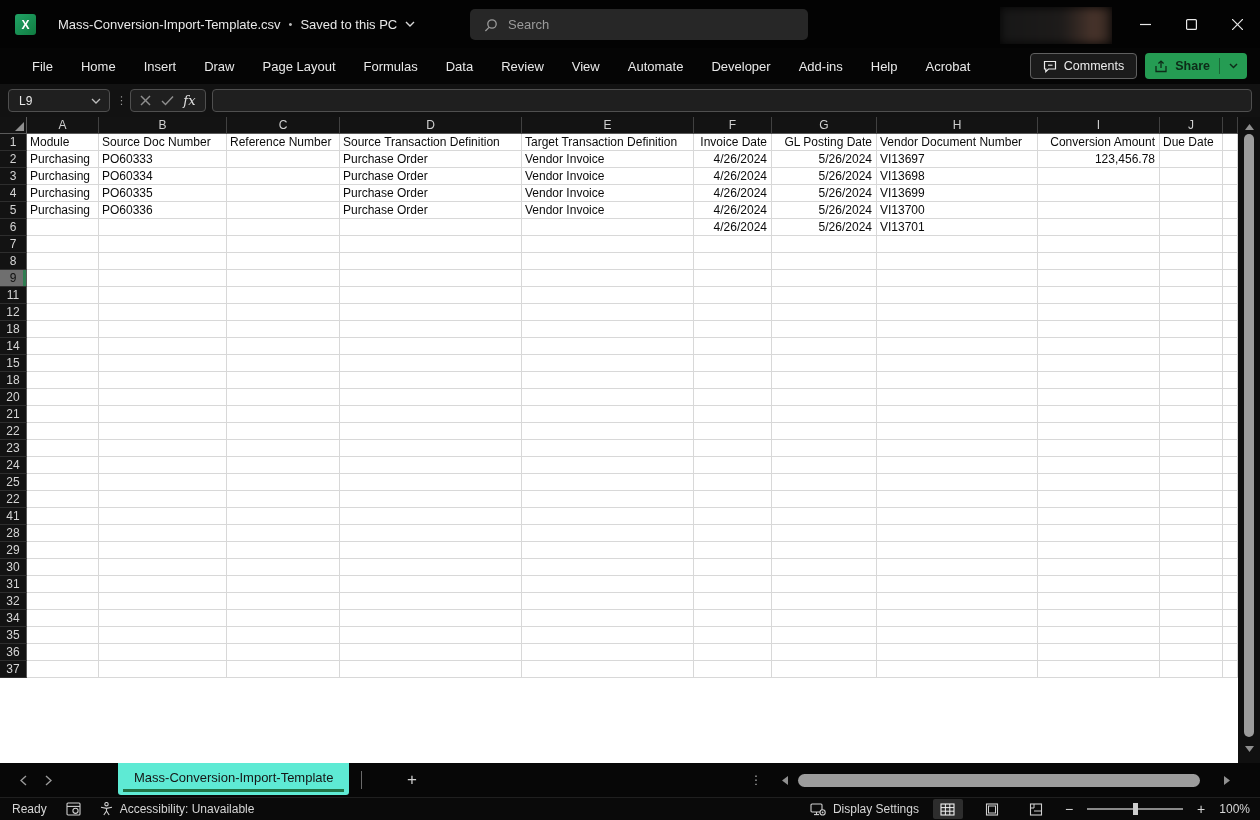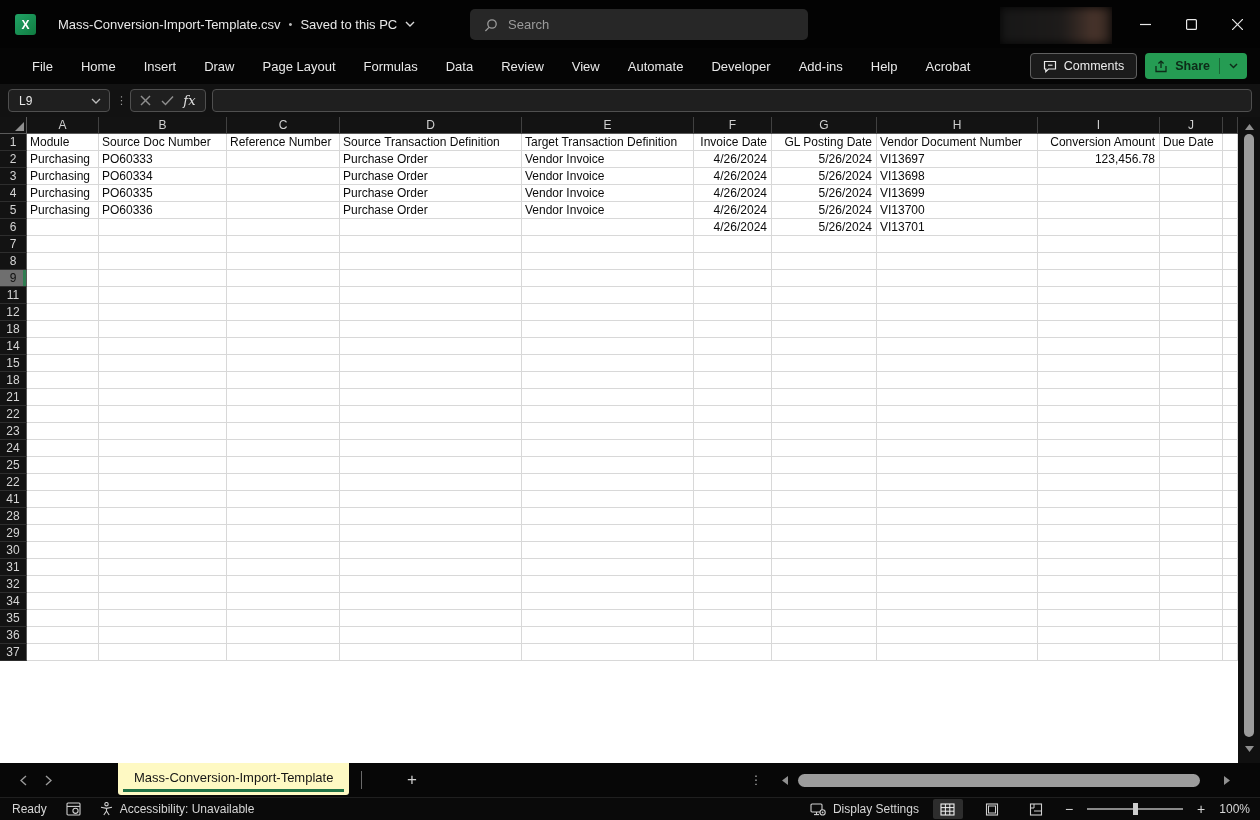--- a/index.html
+++ b/index.html
@@ -65,21 +65,21 @@
     white-space:nowrap; overflow:hidden; }
   .cell.right { text-align:right; padding-right:4px; }
 
   .vscroll { position:absolute; right:0; top:0; bottom:0; width:22px; background:#101010; }
   .vthumb { position:absolute; left:6px; top:17px; height:603px; width:10px; background:#9c9c9c; border-radius:5px; }
   .sarrow { position:absolute; left:0; width:22px; height:16px; display:flex; align-items:center; justify-content:center; }
 
   
   .sheetbar { position:relative; height:34px; background:#070707; }
   .navarrows { position:absolute; left:20px; top:0; height:34px; display:flex; align-items:center; gap:18px; color:#9a9a9a; }
-  .sheettab { position:absolute; left:118px; top:0; height:32px; background:#fef9c3; border-radius:0 0 3px 3px;
+  .sheettab { position:absolute; left:118px; top:0; height:32px; background:#5eead4; border-radius:0 0 3px 3px;
     display:flex; align-items:center; padding:0 16px 3px 16px; color:#161616; font-size:13px; }
   .sheettab::after { content:""; position:absolute; left:5px; right:5px; bottom:3px; height:3px; background:var(--sheet-tab-underline,#217346); }
   .tabdiv { position:absolute; left:361px; top:8px; width:1px; height:18px; background:#6a6a6a; }
   .addsheet { position:absolute; left:398px; top:0; height:34px; width:28px; display:flex; align-items:center; justify-content:center;
     color:#cfcfcf; font-size:17px; }
   .hdots { position:absolute; left:750px; top:0; height:34px; display:flex; align-items:center; color:#b0b0b0; font-size:12px; letter-spacing:0; }
   .hscroll { position:absolute; left:768px; top:7px; width:470px; height:20px; }
   .hthumb { position:absolute; left:30px; top:4px; width:402px; height:13px; background:#9c9c9c; border-radius:7px; }
   .harrow { position:absolute; top:3px; width:14px; height:15px; display:flex; align-items:center; justify-content:center; }
 
@@ -425,20 +425,34 @@
           <div class="cell" style="width: 182px;"></div>
           <div class="cell" style="width: 172px;"></div>
           <div class="cell right" style="width: 78px;"></div>
           <div class="cell right" style="width: 105px;"></div>
           <div class="cell" style="width: 161px;"></div>
           <div class="cell right" style="width: 122px;"></div>
           <div class="cell" style="width: 63px;"></div>
           <div class="cell" style="width: 15px;"></div>
         </div>
         <div class="gridrow">
+          <div class="rowhdr">20</div>
+          <div class="cell" style="width: 72px;"></div>
+          <div class="cell" style="width: 128px;"></div>
+          <div class="cell" style="width: 113px;"></div>
+          <div class="cell" style="width: 182px;"></div>
+          <div class="cell" style="width: 172px;"></div>
+          <div class="cell right" style="width: 78px;"></div>
+          <div class="cell right" style="width: 105px;"></div>
+          <div class="cell" style="width: 161px;"></div>
+          <div class="cell right" style="width: 122px;"></div>
+          <div class="cell" style="width: 63px;"></div>
+          <div class="cell" style="width: 15px;"></div>
+        </div>
+        <div class="gridrow">
           <div class="rowhdr">21</div>
           <div class="cell" style="width: 72px;"></div>
           <div class="cell" style="width: 128px;"></div>
           <div class="cell" style="width: 113px;"></div>
           <div class="cell" style="width: 182px;"></div>
           <div class="cell" style="width: 172px;"></div>
           <div class="cell right" style="width: 78px;"></div>
           <div class="cell right" style="width: 105px;"></div>
           <div class="cell" style="width: 161px;"></div>
           <div class="cell right" style="width: 122px;"></div>

